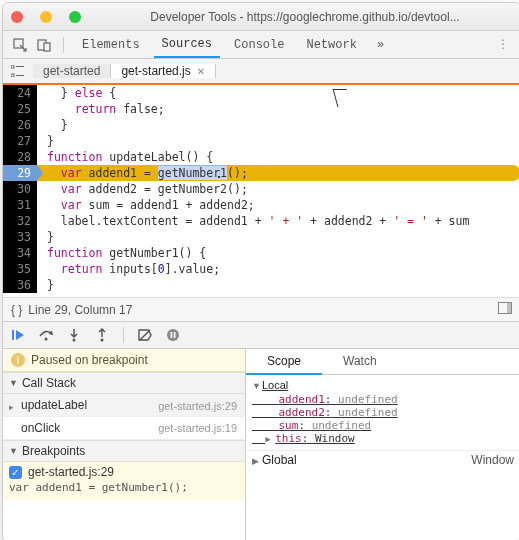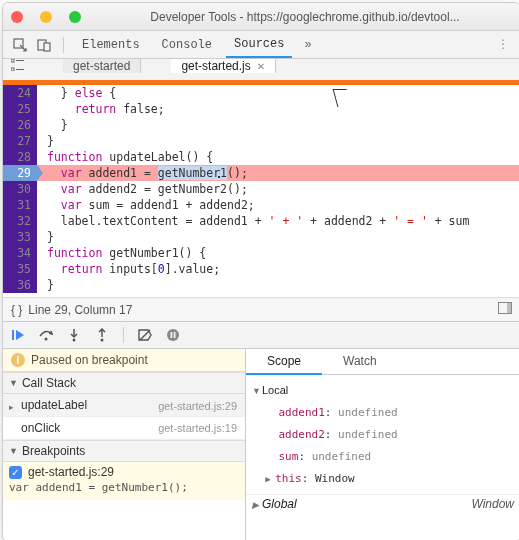--- a/index.html
+++ b/index.html
@@ -57,25 +57,24 @@
       padding: 5px 8px;
       color: #555;
       cursor: default;
     }
     .main-tab.active { color: #333; border-bottom: 2px solid #2196f3; margin-bottom:-1px; }
     .chevron-more { color:#666; padding: 0 6px; }
     .kebab { margin-left: auto; color:#888; width:18px; text-align:center; }
 
     .file-tabs {
       height: 26px;
-      border-bottom: 5px solid #f97316;
+      border-bottom: 2px solid #f97316;
       display: flex;
-      align-items: flex-start;
+      align-items: center;
       background: #f3f3f3;
-      gap: 30px;
     }
     .nav-icon {
       width: 30px; display:flex; align-items:center; justify-content:center; color:#666;
       border-right: 1px solid transparent;
     }
     .file-tab {
       padding: 0 10px;
       display:flex; align-items:center; gap:6px;
       border-right: 1px solid #ccc;
       color:#555;
@@ -95,34 +94,34 @@
     }
     .code-line {
       display:flex;
       white-space: pre;
     }
     .gutter {
       width: 34px;
       text-align: right;
       padding-right: 6px;
       color: #888;
-      background: #4c1d95;
+      background: #000000;
       user-select: none;
     }
     .gutter.exec { background:#6f9dd9; color:#fff; position:relative; }
     .gutter.exec::after {
       content:"";
       position:absolute; right:-6px; top:0;
       border-top:8px solid transparent;
       border-bottom:8px solid transparent;
       border-left:6px solid #6f9dd9;
     }
     .code { padding-left: 10px; }
     .hl-line .code { }
-    .hl-line { background: #fca5a5; }
+    .hl-line { background: #eab308; border-radius: 7px; }
     .tok-kw { color:#aa0d91; }
     .tok-str { color:#c41a16; }
     .tok-num { color:#1c00cf; }
     .selected-call { background:#c6d7ef; text-decoration: underline; text-decoration-thickness: 2px; text-underline-offset: -1px; }
     .cursor-caret {
       position:absolute;
       width:14px; height:18px;
       border-left:1px solid #333;
       border-top:1px solid #333;
       transform: skewX(15deg);
@@ -224,27 +223,28 @@
     }
     .right-tab {
       padding:5px 21px;
       color:#555;
     }
     .right-tab.active { color:#222; border-bottom:2px solid #2196f3; margin-bottom:-1px; }
     .scope-body {
       padding: 4px 6px;
       font-family: Menlo, Consolas, monospace;
       font-size: 11px;
-      line-height: 22px;
+      line-height: 13px;
+      text-decoration: underline;
     }
     .scope-row { white-space:pre; }
     .scope-name { color:#a71d5d; }
     .scope-val { color:#888; }
     .scope-section { color:#222; font-family:-apple-system,Arial; }
-    .scope-global { display:flex; padding: 2px 6px; font-style: italic; }
+    .scope-global { display:flex; padding: 2px 6px; }
     .scope-global .g-right { margin-left:auto; color:#555; }
     .tri-sm { color:#777; font-size:9px; display:inline-block; width:10px; }
   </style>
 </head>
 <body>
 
 <div class="window">
 
   <div class="titlebar">
     <div class="traffic-light tl-red"></div>
@@ -261,22 +261,23 @@
         </svg>
     </div>
     <div class="icon-btn">
       <svg width="14" height="14" viewBox="0 0 14 14">
           <rect x="1" y="2" width="8" height="10" fill="none" stroke="#666" stroke-width="1.2"></rect>
           <rect x="7" y="5" width="6" height="8" fill="#f3f3f3" stroke="#666" stroke-width="1.2"></rect>
         </svg>
     </div>
     <div class="sep"></div>
     <div class="main-tab">Elements</div>
+    <div class="main-tab active">Sources</div>
     <div class="main-tab">Console</div>
-    <div class="main-tab active">Sources</div>
+    <div class="main-tab">Network</div>
     <div class="chevron-more">»</div>
     <div class="kebab">⋮</div>
   </div>
 
   <div class="file-tabs">
     <div class="nav-icon">
       <svg width="14" height="12" viewBox="0 0 14 12">
           <rect x="0" y="0" width="3" height="3" stroke="#666" fill="none"></rect>
           <rect x="0" y="9" width="3" height="3" stroke="#666" fill="none"></rect>
           <line x1="5" y1="1.5" x2="13" y2="1.5" stroke="#666"></line>

